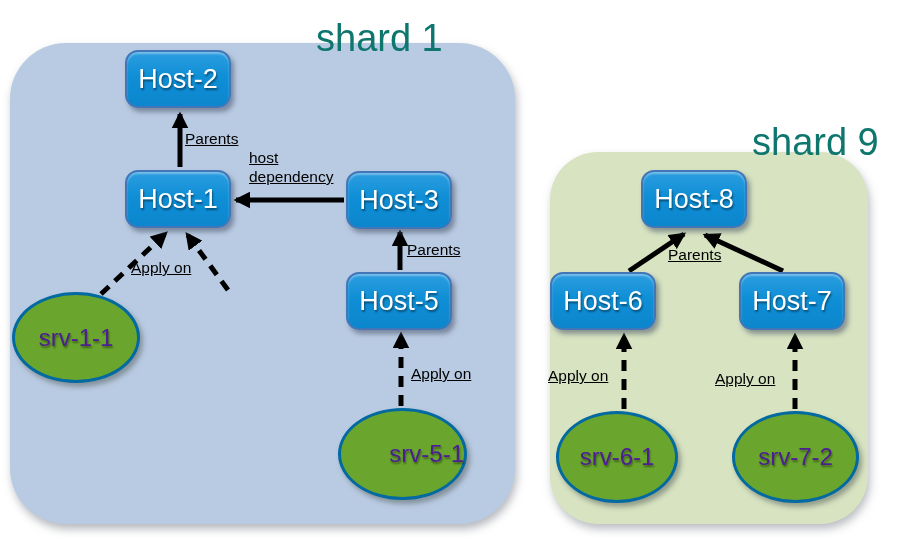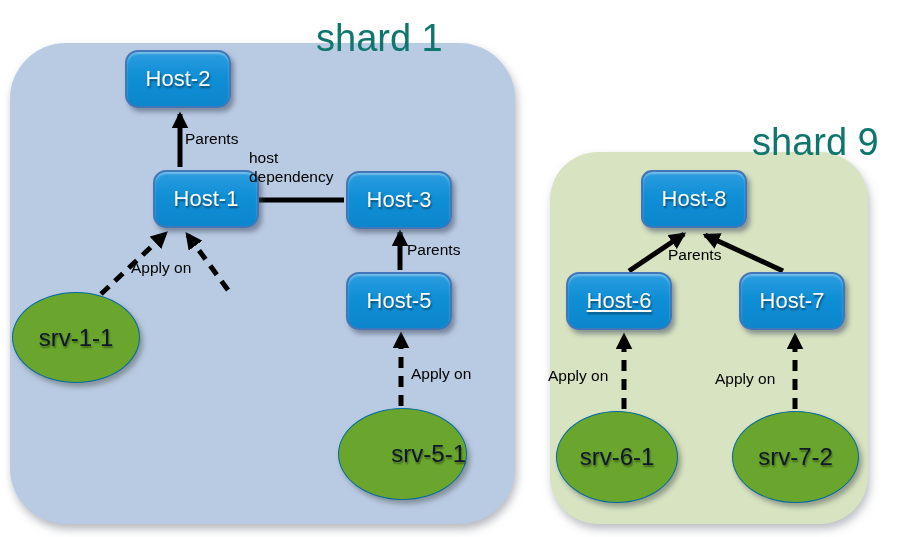--- a/index.html
+++ b/index.html
@@ -19,32 +19,32 @@
   .shard-title {
     position:absolute; font-size:38px; color:#0f766e; z-index:4; white-space:nowrap;
   }
   .shard1-title { left:316px; top:17px; }
   .shard2-title { left:752px; top:121px; }
   .host {
     position:absolute; width:106px; height:58px; border-radius:13px;
     background:linear-gradient(180deg,#2d9de0 0%, #0f8fd6 45%, #0c86cd 100%);
     border:2px solid #4376b7; box-sizing:border-box;
     box-shadow:3px 4px 5px rgba(70,80,100,.55), inset 0 2px 2px rgba(255,255,255,.35);
-    color:#ffffff; font-size:22px; display:flex; align-items:center; justify-content:center;
+    color:#ffffff; font-size:27px; display:flex; align-items:center; justify-content:center;
     text-shadow:1px 2px 2px rgba(0,0,0,.45); z-index:3;
   }
   .srv {
     position:absolute; border-radius:50%;
-    background:#6aa62d; border:1px solid #0369a1; box-sizing:border-box;
+    background:#6aa62d; border:3px solid #0369a1; box-sizing:border-box;
     box-shadow:3px 4px 5px rgba(80,90,85,.5);
-    color:#0f172a; font-size:24px; display:flex; align-items:center; justify-content:center;
+    color:#4c1d95; font-size:24px; display:flex; align-items:center; justify-content:center;
     text-shadow:1px 2px 2px rgba(0,0,0,.4); z-index:3;
   }
   .edge-label {
-    position:absolute; font-size:15.5px; color:#000000; z-index:4; white-space:nowrap;
+    position:absolute; font-size:15.5px; color:#000000; z-index:4; white-space:nowrap;text-decoration:underline;
   }
   .edge-label.wrap { white-space:normal; width:100px; text-align:left; line-height:1.22; }
   svg.edges { position:absolute; left:0; top:0; z-index:2; pointer-events:none; }
 </style>
 </head>
 <body>
 
 <div class="canvas">
 
   <div class="shard-region shard1-region"></div>
@@ -67,34 +67,34 @@
     <line x1="101" y1="294" x2="166" y2="233" stroke="#000" stroke-width="5" stroke-dasharray="11 8" marker-end="url(#arrow)"></line>
     <line x1="228" y1="290" x2="187" y2="234" stroke="#000" stroke-width="5" stroke-dasharray="11 8" marker-end="url(#arrow)"></line>
     <line x1="401" y1="406" x2="401" y2="334" stroke="#000" stroke-width="5" stroke-dasharray="11 8" marker-end="url(#arrow)"></line>
     <line x1="624" y1="409" x2="624" y2="335" stroke="#000" stroke-width="5" stroke-dasharray="11 8" marker-end="url(#arrow)"></line>
     <line x1="795" y1="409" x2="795" y2="335" stroke="#000" stroke-width="5" stroke-dasharray="11 8" marker-end="url(#arrow)"></line>
   </svg>
 
   <div class="host" style="left:125px; top:50px;">
     <span>Host-2</span>
   </div>
-  <div class="host" style="left:125px; top:170px;margin-left:28px;">
+  <div class="host" style="left:125px; top:170px;">
     <span>Host-1</span>
   </div>
   <div class="host" style="left:346px; top:171px;align-items:center;">
     <span>Host-3</span>
   </div>
   <div class="host" style="left:346px; top:272px;">
     <span>Host-5</span>
   </div>
 
-  <div class="host" style="left:641px; top:170px;border-radius:11px;">
+  <div class="host" style="left:641px; top:170px;">
     <span>Host-8</span>
   </div>
-  <div class="host" style="left:566px; top:272px;text-decoration:underline;">
+  <div class="host" style="left:550px; top:272px;">
     <span>Host-6</span>
   </div>
   <div class="host" style="left:739px; top:272px;">
     <span>Host-7</span>
   </div>
 
   <div class="srv" style="left:12px; top:292px; width:128px; height:91px;">
     <span>srv-1-1</span>
   </div>
   <div class="srv" style="left:338px; top:408px; width:129px; height:92px;justify-content:flex-end;">

